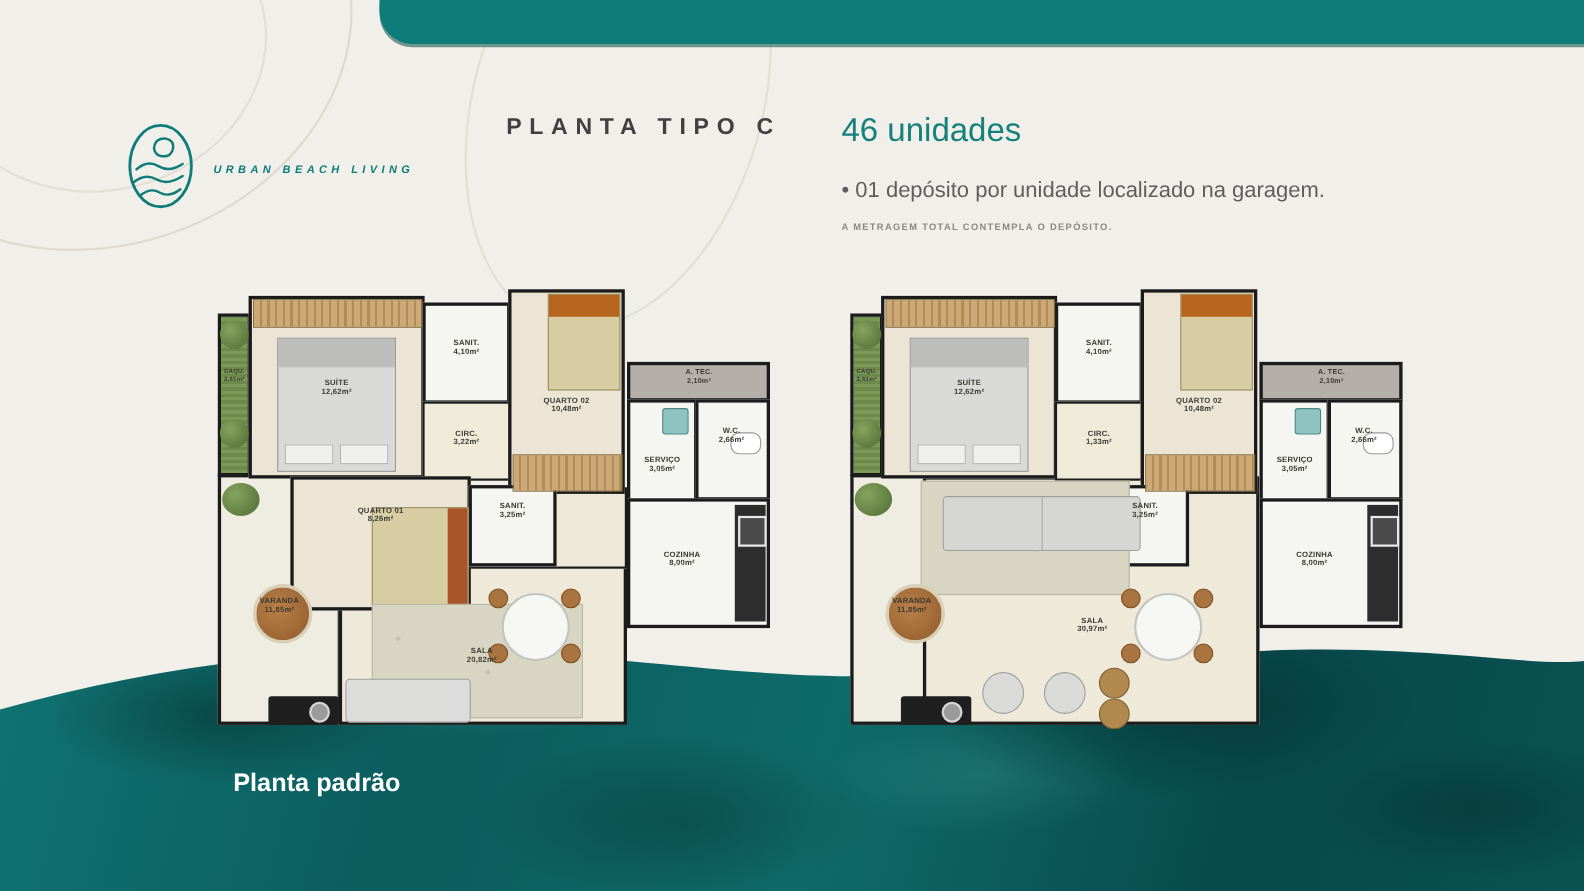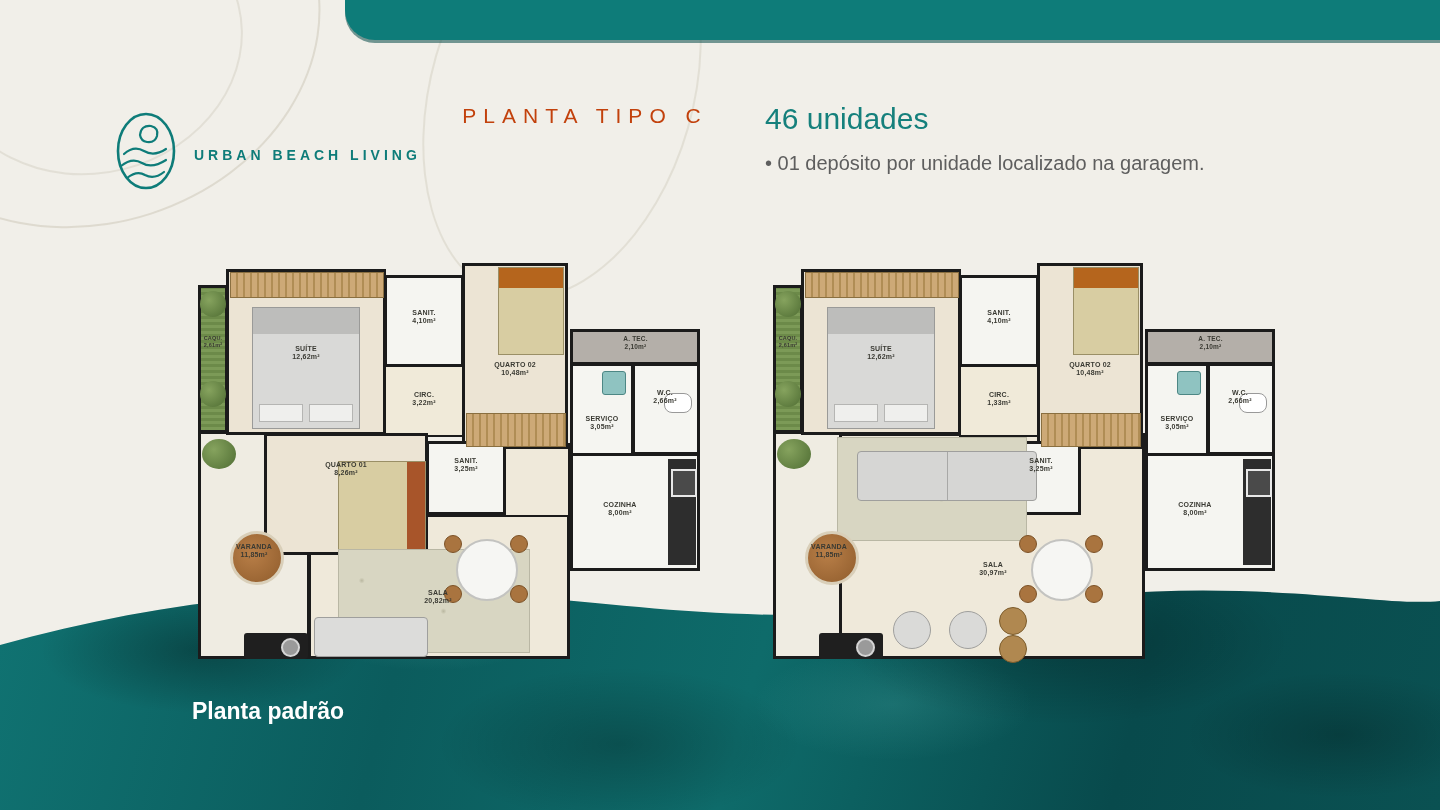--- a/index.html
+++ b/index.html
@@ -12,43 +12,43 @@
   .deco3{left:430px;top:-120px;width:260px;height:420px;transform:rotate(16deg);border-color:rgba(208,203,188,.45);}
 
   
   .topband{position:absolute;left:345px;top:0;width:1200px;height:40px;background:#0e7c79;
     border-bottom-left-radius:30px;box-shadow:0 3px 0 rgba(7,75,73,.55);}
 
   
   .logo{position:absolute;left:114px;top:110px;display:flex;align-items:center;gap:16px;}
   .logo svg{display:block;}
   .logo-name{font-size:42px;letter-spacing:7px;color:#0e7c79;font-weight:500;line-height:1;}
-  .logo-tag{font-size:14px;letter-spacing:4px;color:#0e7c79;font-weight:700;margin-top:7px;text-align:left;}
+  .logo-tag{font-size:10px;letter-spacing:4px;color:#0e7c79;font-weight:700;margin-top:7px;text-align:left;font-style:italic;}
   .titleblock{position:absolute;left:440px;top:104px;width:290px;text-align:center;}
-  .plan-type{font-size:21px;font-weight:400;letter-spacing:7px;color:#c2410c;}
+  .plan-type{font-size:21px;font-weight:700;letter-spacing:7px;color:#404040;}
   .plan-area{font-size:56px;font-weight:400;color:#15807c;margin-top:4px;letter-spacing:1px;}
   .unitsblock{position:absolute;left:765px;top:102px;width:560px;}
   .units{font-size:30px;font-weight:500;color:#15807c;}
-  .units-detail{font-size:20px;color:#5e5e5e;margin-top:16px;}
+  .units-detail{font-size:20px;color:#5e5e5e;margin-top:26px;}
   .units-note{font-size:8.5px;font-weight:700;letter-spacing:1.2px;color:#8a8a84;margin-top:16px;}
 
   
   .water{position:absolute;left:0;top:575px;width:1440px;height:235px;
     background:
       radial-gradient(230px 90px at 14% 32%, rgba(0,0,0,.30), transparent 70%),
       radial-gradient(260px 110px at 43% 72%, rgba(0,0,0,.22), transparent 70%),
       radial-gradient(320px 120px at 74% 28%, rgba(0,0,0,.26), transparent 70%),
       radial-gradient(220px 90px at 93% 68%, rgba(0,0,0,.22), transparent 70%),
       radial-gradient(180px 70px at 30% 20%, rgba(120,220,215,.18), transparent 70%),
       radial-gradient(200px 80px at 62% 55%, rgba(120,220,215,.14), transparent 70%),
       linear-gradient(105deg,#107372 0%,#0b5c5d 28%,#0e6b6a 52%,#084a4c 78%,#0a5152 100%);
     clip-path: path("M0,70 C150,28 300,10 460,18 C620,26 700,46 860,38 C1020,30 1110,12 1240,16 C1340,19 1400,30 1440,26 L1440,235 L0,235 Z");}
 
   .caption{position:absolute;color:#fff;font-size:23px;font-weight:600;z-index:30;}
-  .caption-l{left:192px;top:698px;}
+  .caption-l{left:212px;top:698px;}
   .caption-r{left:765px;top:698px;}
   .disclaimer{position:absolute;left:48px;top:786px;z-index:30;font-size:7.5px;font-weight:700;
     letter-spacing:.45px;color:rgba(6,40,41,.95);}
 
   
   .plan{position:absolute;width:505px;height:400px;z-index:20;}
   .plan-l{left:198px;top:263px;}
   .plan-r{left:773px;top:263px;}
   .room{position:absolute;border:3px solid #1b1b1b;box-sizing:border-box;}
   .rl{position:absolute;z-index:6;font-size:7px;font-weight:700;color:#3a3a33;
@@ -152,20 +152,21 @@
     </span>
   </div>
 
   <div class="titleblock">
     <div class="plan-type">PLANTA TIPO C</div>
   </div>
 
   <div class="unitsblock">
     <div class="units">46 unidades</div>
     <div class="units-detail">• 01 depósito por unidade localizado na garagem.</div>
+    <div class="units-note">A METRAGEM TOTAL CONTEMPLA O DEPÓSITO.</div>
   </div>
 
   <div class="water"></div>
 
   <div class="plan plan-l">
     <div class="room r-varanda"></div>
     <div class="room r-sala"></div>
     <div class="room r-sala-ext"></div>
     <div class="room r-caqu"></div>
     <div class="room r-suite"></div>

